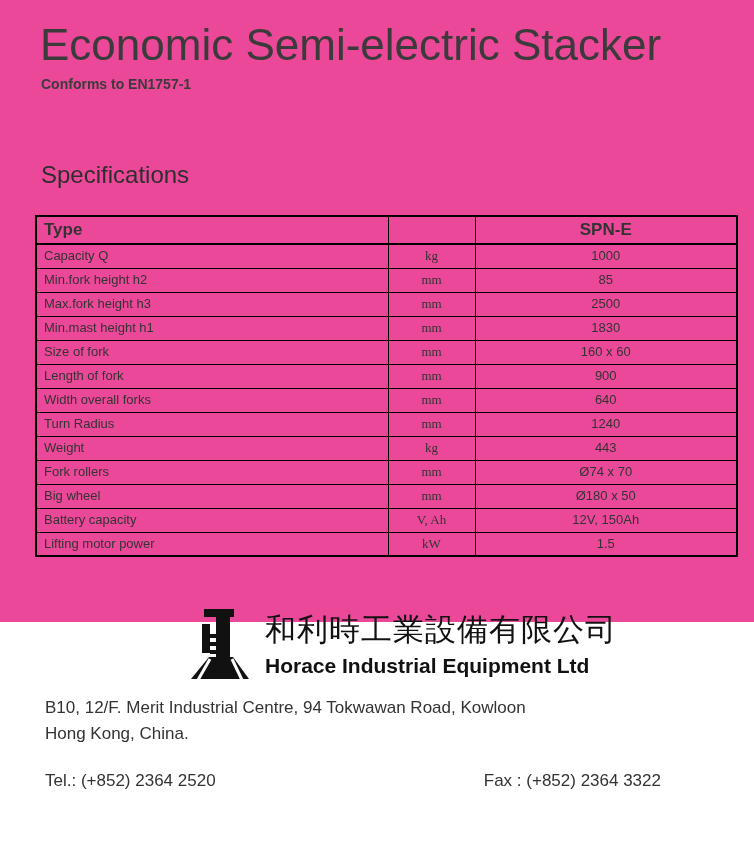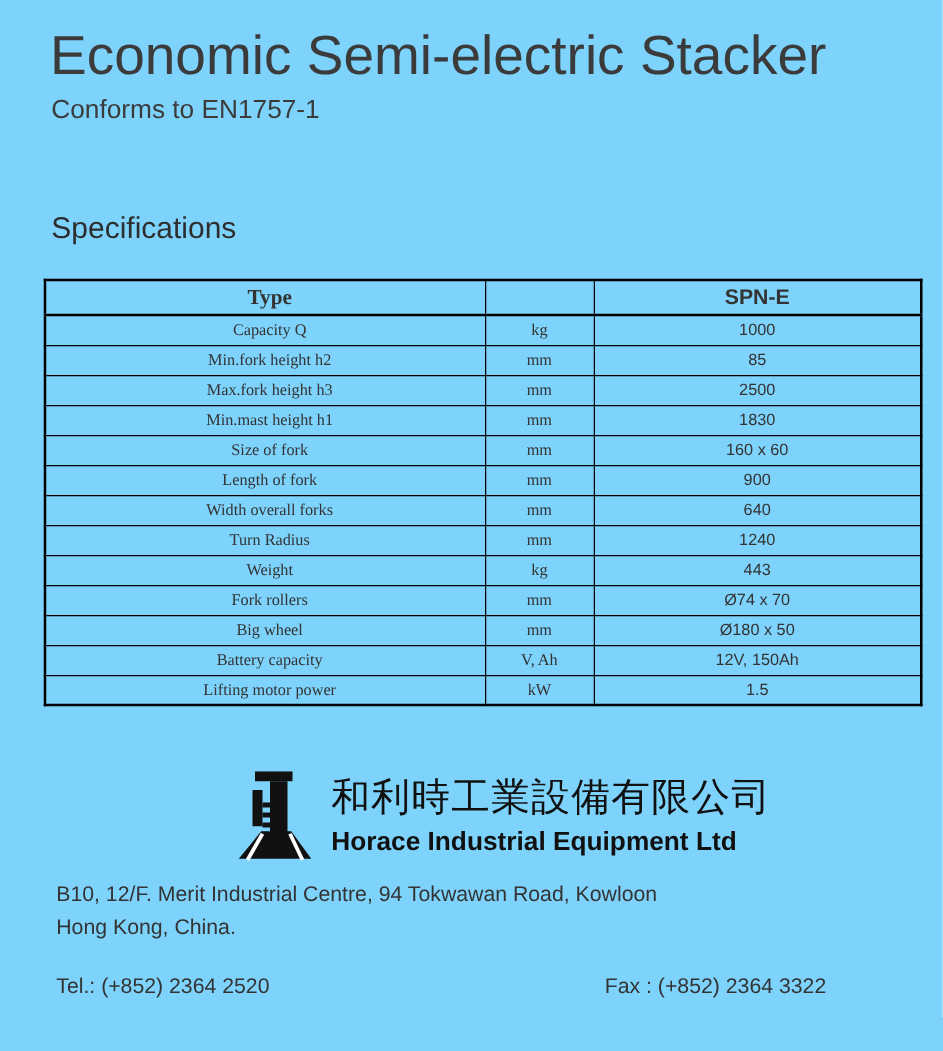--- a/index.html
+++ b/index.html
@@ -6,36 +6,36 @@
   html, body { background: #ffffff; }
   body {
     width: 754px;
     height: 841px;
     font-family: "Liberation Sans", sans-serif;
     color: #333333;
     overflow: hidden;
   }
   .page {
     width: 754px;
-    height: 841px;
-    background: #7dd3fc;
+    height: 622px;
+    background: #ec4899;
     padding: 20px 0 0 35px;
   }
   .doc-title {
     margin-left: 5px;
     font-size: 44px;
     font-weight: 400;
     line-height: 50px;
     color: #3b3b3b;
     white-space: nowrap;
   }
   .doc-subtitle {
     margin: 6px 0 0 6px;
-    font-size: 21px;
-    font-weight: 400;
+    font-size: 14px;
+    font-weight: 700;
     color: #3b3b3b;
   }
   .section-heading {
     margin: 69px 0 4px 6px;
     font-size: 24px;
     font-weight: 400;
     color: #2e2e2e;
   }
   table.spec-table {
     margin-top: 26px;
@@ -55,21 +55,21 @@
     border: 1px solid #000000;
     border-bottom: 2px solid #000000;
   }
   .spec-table td {
     height: 24px;
     font-size: 13px;
     color: #333333;
     border: 1px solid #000000;
     line-height: 20px;
   }
-  .spec-table .col-label { text-align: center; padding-left: 7px; font-family: Liberation Serif, serif; }
+  .spec-table .col-label { text-align: left; padding-left: 7px; }
   .spec-table .col-unit  { text-align: center; font-family: Liberation Serif, serif; }
   .spec-table .col-value { text-align: center; margin-left: 32px; }
 
   .footer { margin-top: 52px; }
   .company-row { display: flex; align-items: flex-start; margin-left: 15px; justify-content: center; }
   .logo { display: block; width: 66px; height: 72px; flex: 0 0 66px; }
   .company-names { margin-left: 12px; }
   .name-zh {
     font-size: 31px;
     line-height: 42px;

